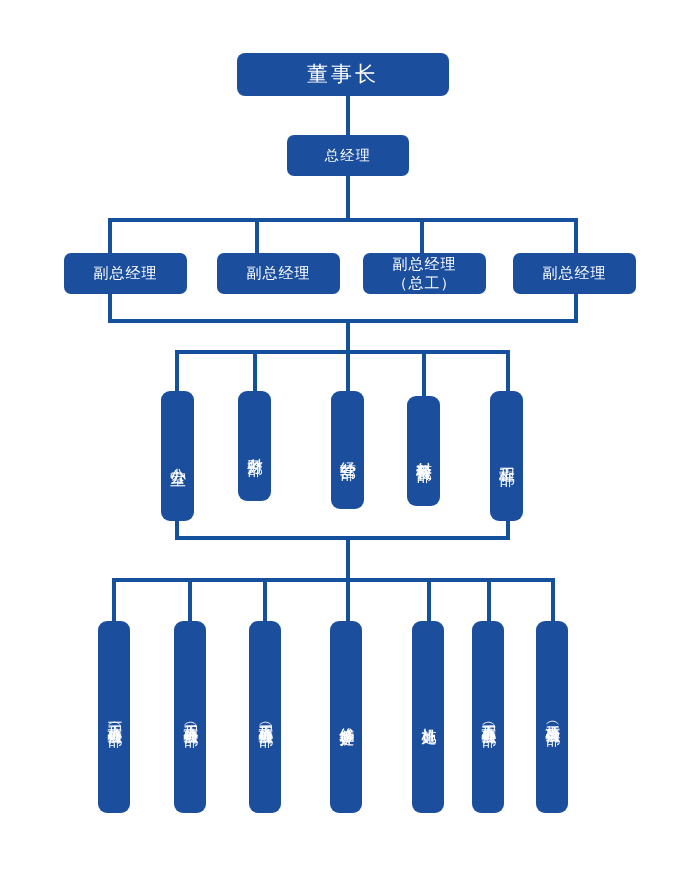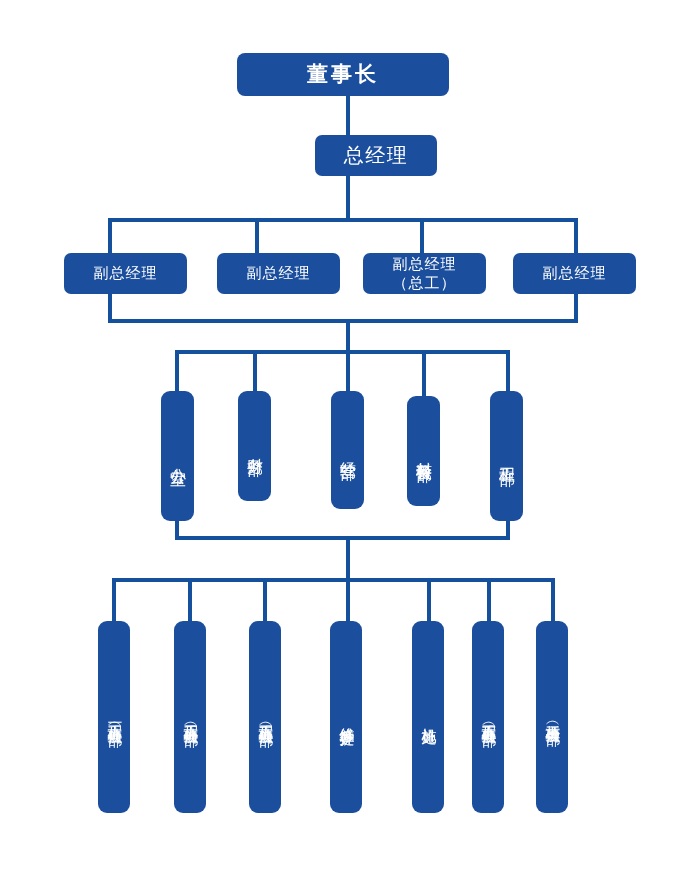--- a/index.html
+++ b/index.html
@@ -34,28 +34,27 @@
   .node.vertical {
     writing-mode: vertical-rl;
     text-orientation: upright;
     border-radius: 9px;
     letter-spacing: 1px;
     line-height: 1.05;
     padding: 6px 0;
   }
   .node-chairman {
     font-size: 21px;
-    font-weight: bold;
+    font-weight: normal;
     border-radius: 8px;
     letter-spacing: 3px;
   }
   .node-gm {
-    font-size: 20px;
+    font-size: 14px;
     letter-spacing: 1.5px;
-    margin-left: 28px;
   }
   .node-vp {
     font-size: 15px;
     letter-spacing: 1px;
   }
   .node-dept {
     font-size: 16px;
   }
   .node-unit {
     font-size: 15px;

